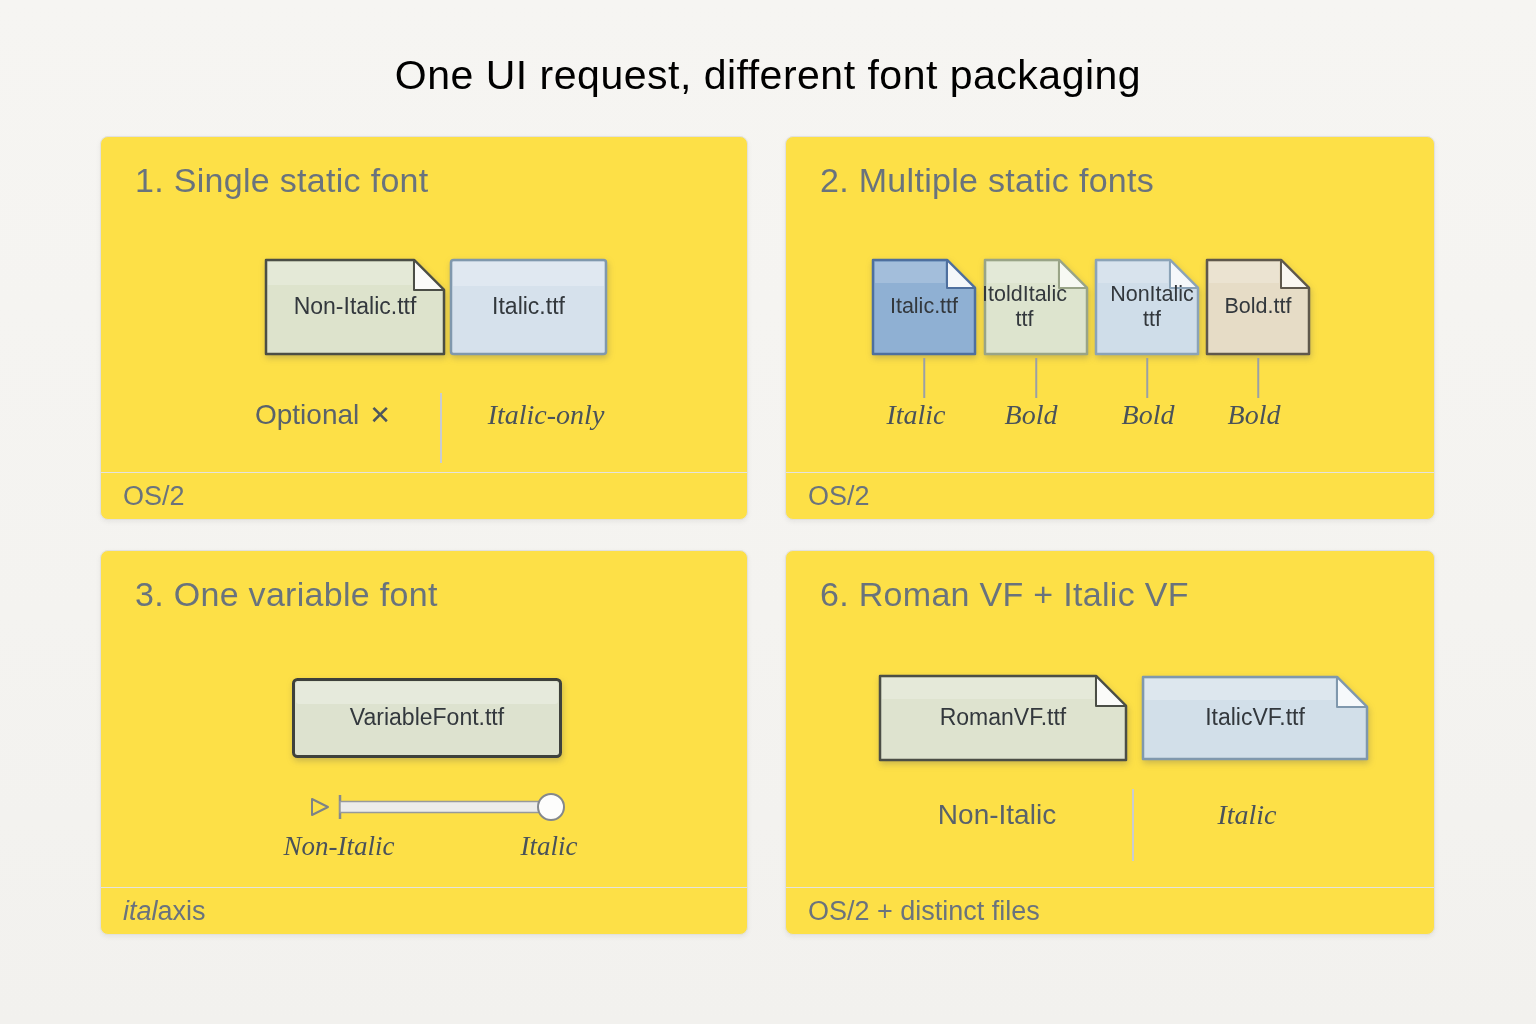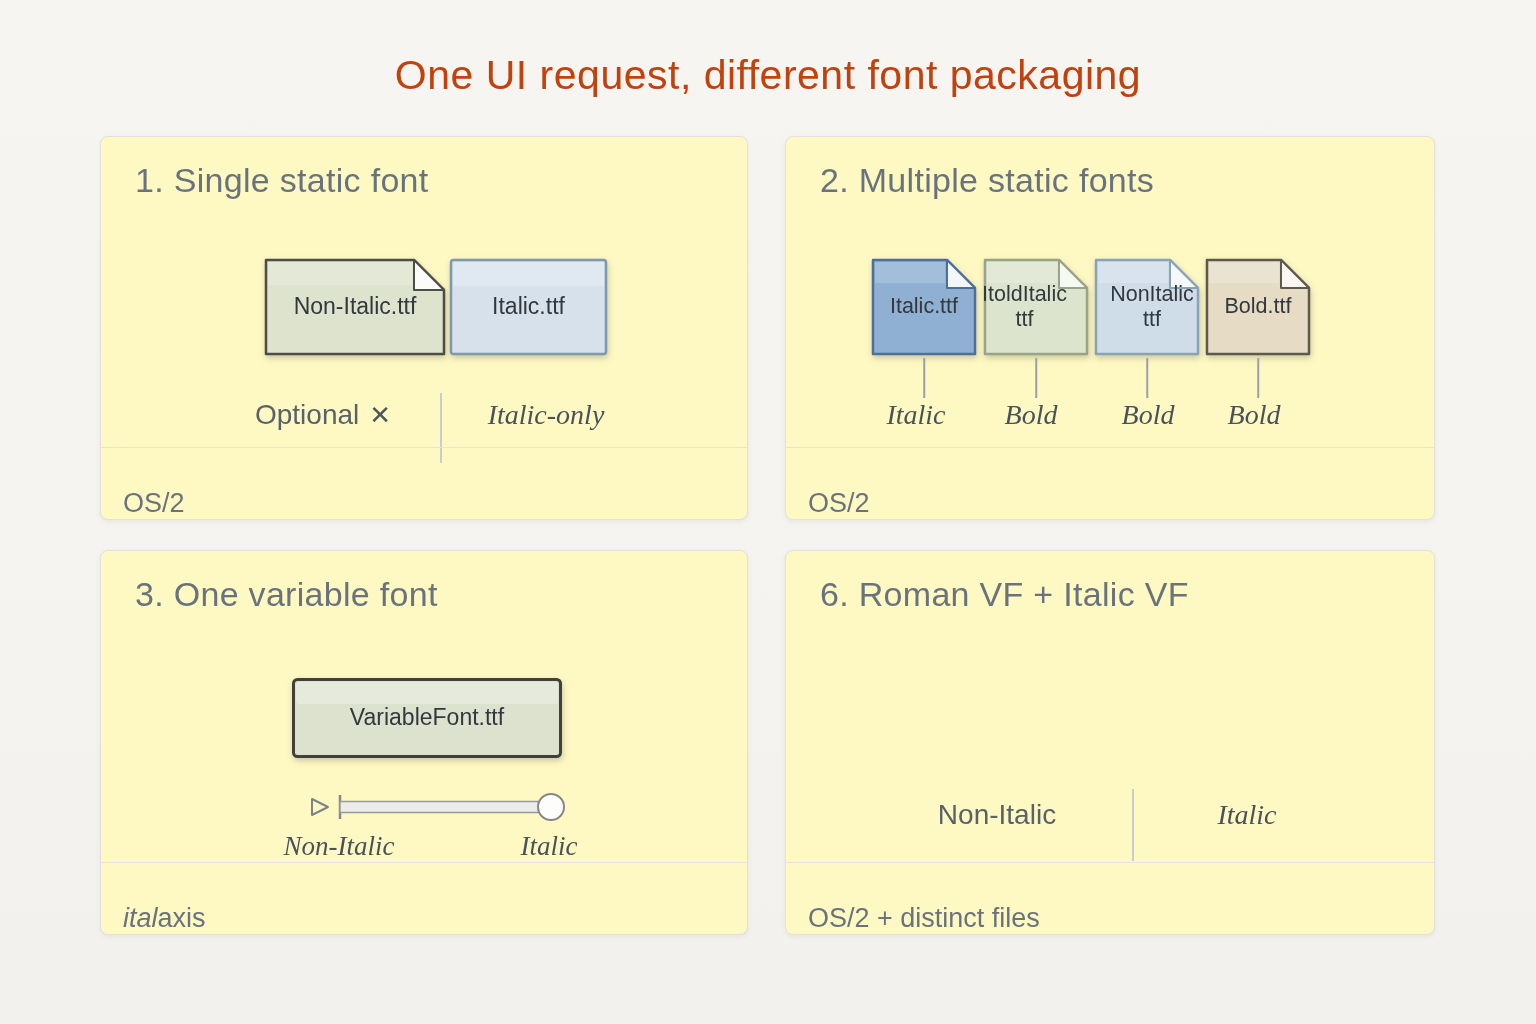--- a/index.html
+++ b/index.html
@@ -8,45 +8,45 @@
     font-family: "Liberation Sans", sans-serif;
     background: linear-gradient(180deg, #f6f5f2 0%, #f4f3f0 60%, #f2f1ee 100%);
     position: relative;
     overflow: hidden;
     color: #33383d;
   }
   .title {
     position: absolute; left: 0; right: 0; top: 52px;
     text-align: center;
     font-size: 41px; font-weight: 400;
-    color: #c2410c;
+    color: #000000;
     letter-spacing: 0.5px;
   }
   .panel {
     position: absolute;
-    background: #fef9c3;
+    background: #fde047;
     border: 1.5px solid #e2e1dd;
     border-radius: 8px;
     box-shadow: 0 2px 4px rgba(120,120,115,0.10);
   }
   .p1 { left: 100px; top: 136px; width: 648px; height: 384px; }
   .p2 { left: 785px; top: 136px; width: 650px; height: 384px; }
   .p3 { left: 100px; top: 550px; width: 648px; height: 385px; }
   .p4 { left: 785px; top: 550px; width: 650px; height: 385px; }
 
   .panel-heading {
     position: absolute; left: 34px; top: 24px;
     font-size: 34px; font-weight: 400;
     color: #69737d;
     letter-spacing: 0.3px;
   }
   .panel-footer {
-    position: absolute; left: 0; right: 0; bottom: 0; height: 72px;
+    position: absolute; left: 0; right: 0; bottom: 0; height: 47px;
     border-top: 1.5px solid #e4e3df;
-    display: flex; align-items: flex-end;
+    display: flex; align-items: center;
     padding-left: 22px;
     font-size: 27px; color: #6a737d;
   }
   .footer-em { font-style: italic; }
 
   .file { position: absolute; }
   .file svg { display: block; filter: drop-shadow(1px 3px 3px rgba(90,90,85,0.30)); }
   .file-label {
     position: absolute; left: 0; top: 0; right: 0; bottom: 0;
     display: flex; align-items: center; justify-content: center;
@@ -195,21 +195,37 @@
 
   <div class="panel-footer">
     <span class="footer-em">ital</span>
       <span> axis</span>
   </div>
 </section>
 
 <section class="panel p4">
   <h2 class="panel-heading">6. Roman VF + Italic VF</h2>
 
-
+  <div class="file" style="left:92px; top:122px; width:250px; height:90px;">
+    <svg viewBox="0 0 250 90" width="250" height="90">
+      <path d="M2,3 L218,3 L248,33 L248,87 L2,87 Z" stroke-width="2.5" stroke-linejoin="round" fill="#dee3cf" stroke="#4b4e46"></path>
+      <path d="M4,5 L216,5 L216,26 L4,26 Z" fill="#ffffff" opacity="0.22"></path>
+      <path d="M218,3 L248,33 L218,33 Z" fill="#fbfbf9" stroke-width="2" stroke-linejoin="round" stroke="#4b4e46"></path>
+    </svg>
+    <span class="file-label">RomanVF.ttf</span>
+  </div>
+
+  <div class="file" style="left:355px; top:123px; width:228px; height:88px;">
+    <svg viewBox="0 0 228 88" width="228" height="88">
+      <path d="M2,3 L196,3 L226,33 L226,85 L2,85 Z" stroke-width="2.5" stroke-linejoin="round" fill="#d2dfe9" stroke="#8098ad"></path>
+      <path d="M4,5 L194,5 L194,26 L4,26 Z" fill="#ffffff" opacity="0.25"></path>
+      <path d="M196,3 L226,33 L196,33 Z" fill="#f6f9fb" stroke-width="2" stroke-linejoin="round" stroke="#8098ad"></path>
+    </svg>
+    <span class="file-label">ItalicVF.ttf</span>
+  </div>
 
   <div class="caption-sans" style="left:211px; top:248px;">Non-Italic</div>
   <div class="v-divider" style="left:346px; top:238px; height:72px;"></div>
   <div class="caption-serif" style="left:461px; top:248px;">Italic</div>
 
   <div class="panel-footer">
     <span>OS/2 + distinct files</span>
   </div>
 </section>
 

